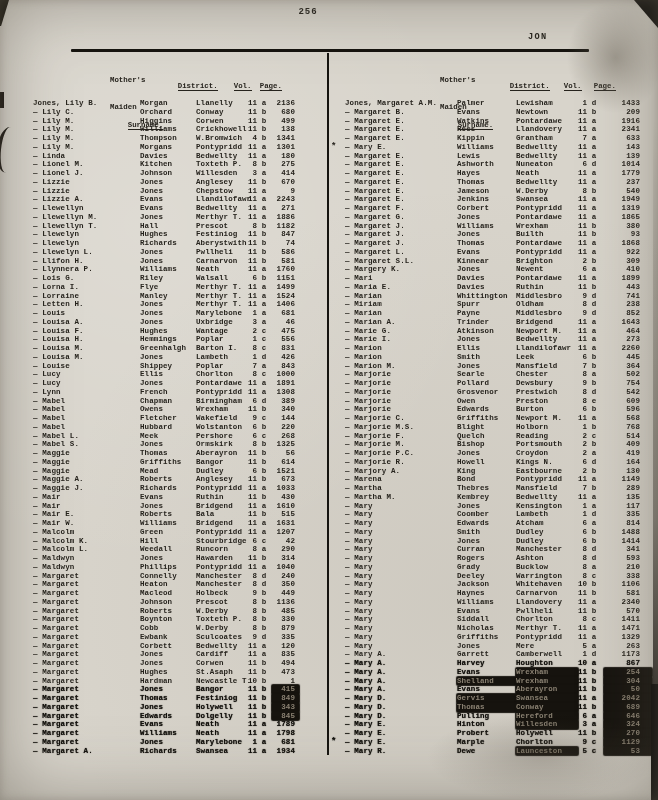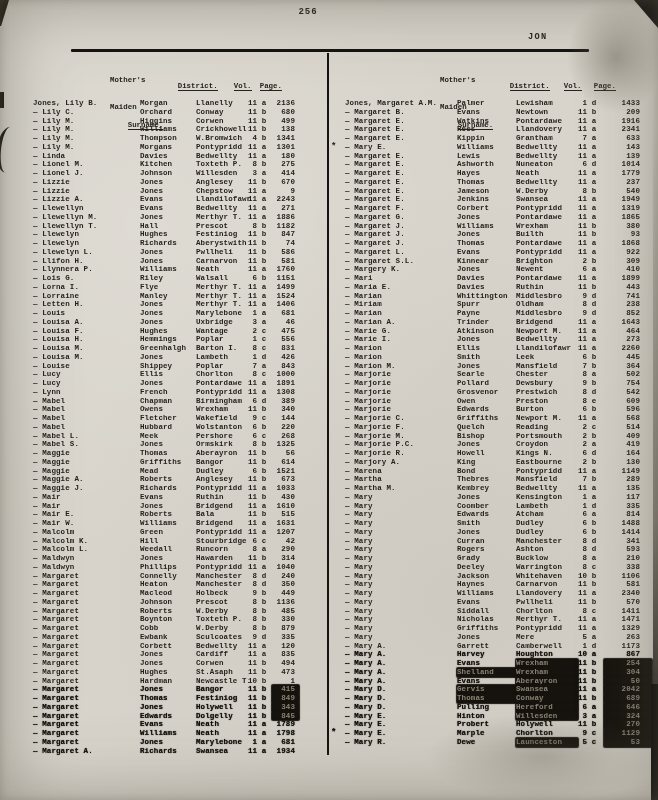--- a/index.html
+++ b/index.html
@@ -986,20 +986,28 @@
       <div class="row">
         <span class="c star"></span>
         <span class="c name">— Marjorie C.</span>
         <span class="c maiden">Griffiths</span>
         <span class="c district">Newport M.</span>
         <span class="c vol">11 a</span>
         <span class="c page">568</span>
       </div>
       <div class="row">
         <span class="c star"></span>
+        <span class="c name">— Marjorie M.S.</span>
+        <span class="c maiden">Blight</span>
+        <span class="c district">Holborn</span>
+        <span class="c vol"> 1 b</span>
+        <span class="c page">768</span>
+      </div>
+      <div class="row">
+        <span class="c star"></span>
         <span class="c name">— Marjorie F.</span>
         <span class="c maiden">Quelch</span>
         <span class="c district">Reading</span>
         <span class="c vol"> 2 c</span>
         <span class="c page">514</span>
       </div>
       <div class="row">
         <span class="c star"></span>
         <span class="c name">— Marjorie M.</span>
         <span class="c maiden">Bishop</span>

